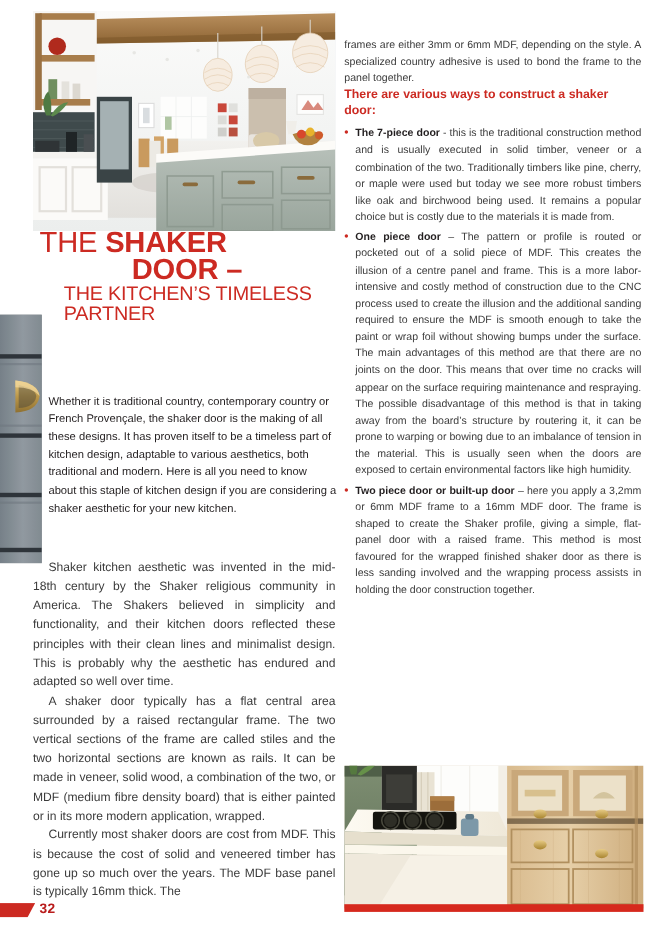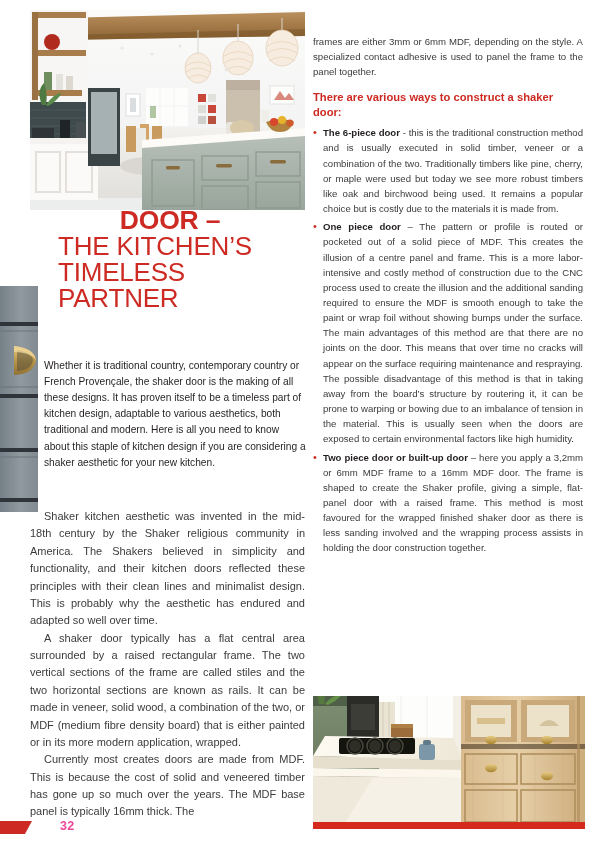--- a/index.html
+++ b/index.html
@@ -41,21 +41,21 @@
     left: 36px; top: 208px;
     width: 268px;
     color: #cc2a22;
     line-height: 0.935;
     letter-spacing: -0.2px;
   }
   .headline .l1 { font-size: 26.5px; font-weight: 400; display: block; }
   .headline .l1 b { font-weight: 700; }
   .headline .l2 { font-size: 26.5px; font-weight: 700; display: block; text-align: center; }
   .headline .l3 {
-    font-size: 26px; font-weight: 400; display: block;
+    font-size: 18px; font-weight: 400; display: block;
     padding-left: 22px; line-height: 1.0;
   }
 
   
   .standfirst {
     position: absolute;
     left: 44px; top: 358px;
     width: 262px;
     font-size: 10.2px;
     font-weight: 400;
@@ -85,21 +85,20 @@
     color: #3b3b3b;
     text-align: justify;
   }
   .col-right p.lead { text-indent: 0; }
 
   .subhead {
     color: #cc2a22;
     font-weight: 700;
     font-size: 11.2px;
     line-height: 1.33;
-    margin-top: 11px;
     margin-bottom: 5px;
     text-align: left;
   }
 
   ul.bullets { list-style: none; }
   ul.bullets li {
     position: relative;
     padding-left: 10px;
     margin-bottom: 3px;
     text-align: justify;
@@ -137,23 +136,22 @@
     left: 0px; top: 821px;
     width: 32px; height: 13px;
     background: #cc2a22;
     clip-path: polygon(0 0, 100% 0, 78% 100%, 0 100%);
   }
   .folio-num {
     position: absolute;
     left: 36px; top: 819px;
     font-size: 12.5px;
     font-weight: 700;
-    color: #ec4899;
+    color: #b91c1c;
     letter-spacing: 0.2px;
-    margin-left: 24px;
   }
 </style>
 </head>
 <body>
 
 <div class="page">
 
   <div class="hero-photo">
     <svg viewBox="0 0 275 200" preserveAspectRatio="xMidYMid slice">
       <defs>
@@ -327,39 +325,40 @@
 
       <path d="M14 60 q20 2 22 14 q-2 14 -22 15 z" fill="url(#sbrass)"></path>
       <path d="M17 64 q15 3 16 10 q-1 10 -16 11 z" fill="#3c3a30" opacity="0.45"></path>
       <path d="M14 60 q20 2 22 14 q-6 -8 -22 -8 z" fill="#f0d697" opacity="0.75"></path>
 
       <rect x="0" y="0" width="38" height="226" fill="#ffffff" opacity="0.05"></rect>
     </svg>
   </div>
 
   <h1 class="headline">
+    <span class="l1"><span>THE </span><b>SHAKER</b></span>
     <span class="l2">DOOR –</span>
     <span class="l3">THE KITCHEN’S TIMELESS PARTNER</span>
   </h1>
 
   <p class="standfirst">Whether it is traditional country, contemporary country or French Provençale, the shaker door is the making of all these designs. It has proven itself to be a timeless part of kitchen design, adaptable to various aesthetics, both traditional and modern. Here is all you need to know about this staple of kitchen design if you are considering a shaker aesthetic for your new kitchen.</p>
 
   <div class="col-left">
     <p>Shaker kitchen aesthetic was invented in the mid-18th century by the Shaker religious community in America. The Shakers believed in simplicity and functionality, and their kitchen doors reflected these principles with their clean lines and minimalist design. This is probably why the aesthetic has endured and adapted so well over time.</p>
     <p>A shaker door typically has a flat central area surrounded by a raised rectangular frame. The two vertical sections of the frame are called stiles and the two horizontal sections are known as rails. It can be made in veneer, solid wood, a combination of the two, or MDF (medium fibre density board) that is either painted or in its more modern application, wrapped.</p>
-    <p>Currently most creates doors are made from MDF. This is because the cost of solid and veneered timber has gone up so much over the years. The MDF base panel is typically 16mm thick. The</p>
+    <p>Currently most shaker doors are cost from MDF. This is because the cost of solid and veneered timber has gone up so much over the years. The MDF base panel is typically 16mm thick. The</p>
   </div>
 
   <div class="col-right">
-    <p class="lead">frames are either 3mm or 6mm MDF, depending on the style. A specialized contact adhesive is used to panel the frame to the panel together.</p>
+    <p class="lead">frames are either 3mm or 6mm MDF, depending on the style. A specialized country adhesive is used to bond the frame to the panel together.</p>
 
     <h2 class="subhead">There are various ways to construct a shaker door:</h2>
 
     <ul class="bullets">
-      <li><b>The 6-piece door</b><span> - this is the traditional construction method and is usually executed in solid timber, veneer or a combination of the two. Traditionally timbers like pine, cherry, or maple were used but today we see more robust timbers like oak and birchwood being used. It remains a popular choice but is costly due to the materials it is made from.</span></li>
+      <li><b>The 7-piece door</b><span> - this is the traditional construction method and is usually executed in solid timber, veneer or a combination of the two. Traditionally timbers like pine, cherry, or maple were used but today we see more robust timbers like oak and birchwood being used. It remains a popular choice but is costly due to the materials it is made from.</span></li>
       <li><b>One piece door</b><span> – The pattern or profile is routed or pocketed out of a solid piece of MDF. This creates the illusion of a centre panel and frame. This is a more labor-intensive and costly method of construction due to the CNC process used to create the illusion and the additional sanding required to ensure the MDF is smooth enough to take the paint or wrap foil without showing bumps under the surface. The main advantages of this method are that there are no joints on the door. This means that over time no cracks will appear on the surface requiring maintenance and respraying. The possible disadvantage of this method is that in taking away from the board’s structure by routering it, it can be prone to warping or bowing due to an imbalance of tension in the material. This is usually seen when the doors are exposed to certain environmental factors like high humidity.</span></li>
       <li><b>Two piece door or built-up door</b><span> – here you apply a 3,2mm or 6mm MDF frame to a 16mm MDF door. The frame is shaped to create the Shaker profile, giving a simple, flat-panel door with a raised frame. This method is most favoured for the wrapped finished shaker door as there is less sanding involved and the wrapping process assists in holding the door construction together.</span></li>
     </ul>
   </div>
 
   <div class="bottom-photo">
     <svg viewBox="0 0 272 130" preserveAspectRatio="xMidYMid slice">
       <defs>
         <linearGradient id="boak" x1="0" y1="0" x2="1" y2="0">
           <stop offset="0%" stop-color="#d9bb8e"></stop>

